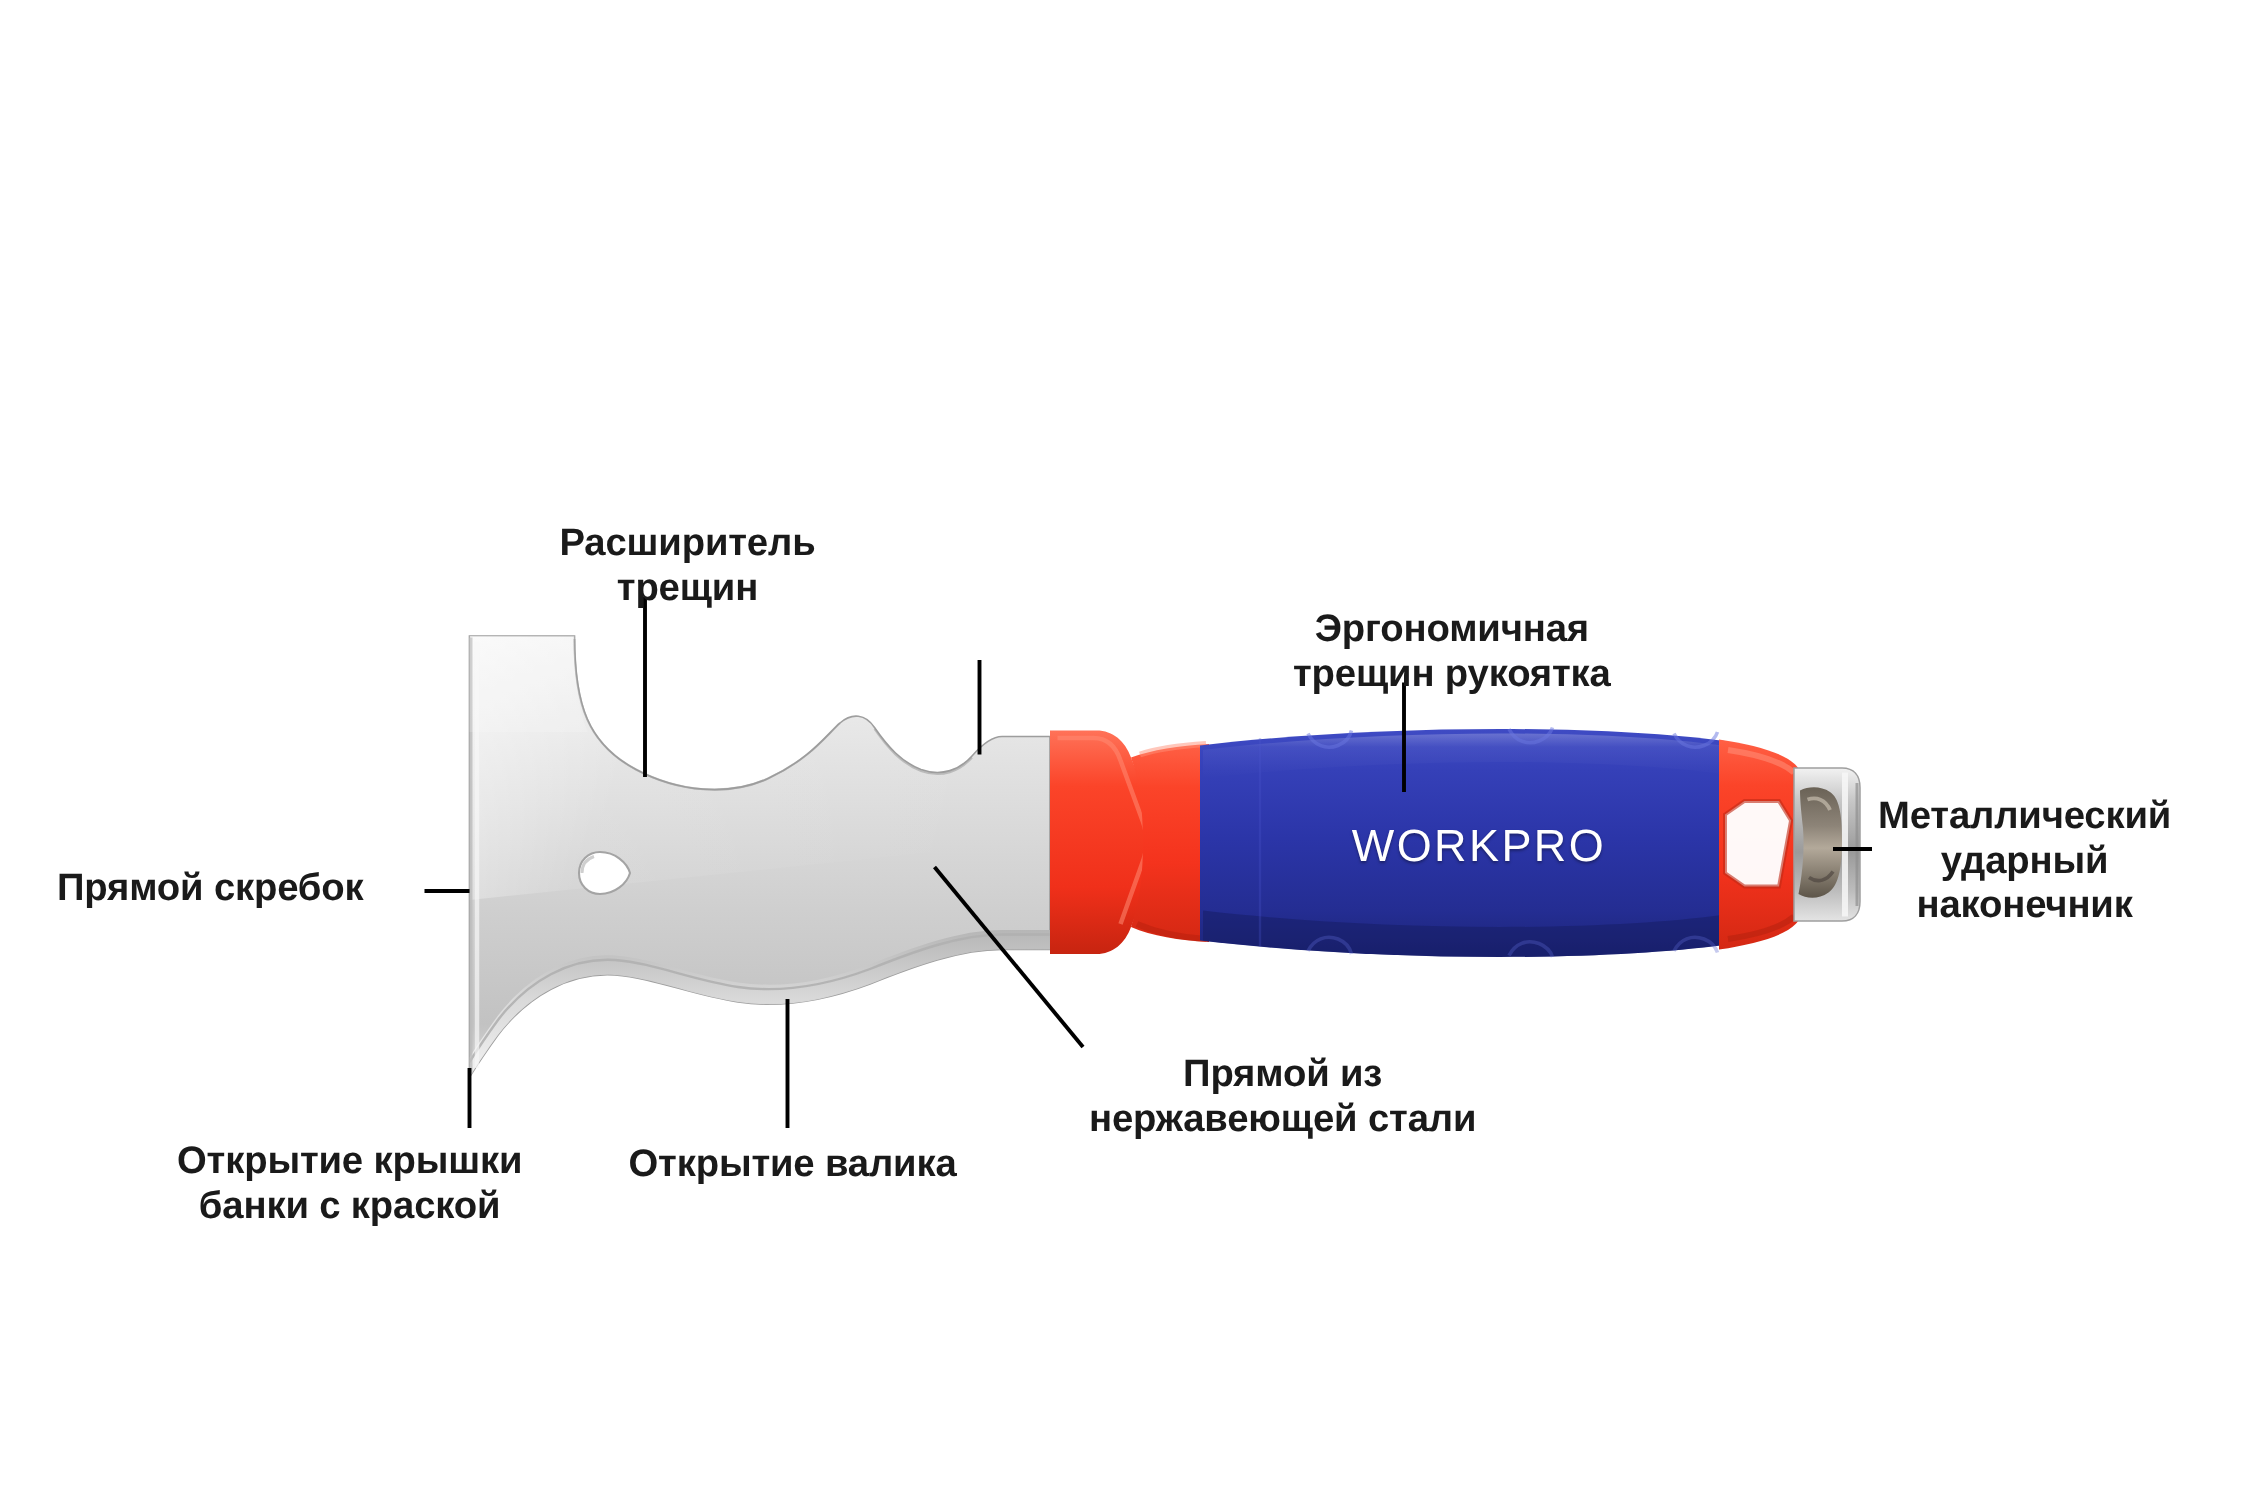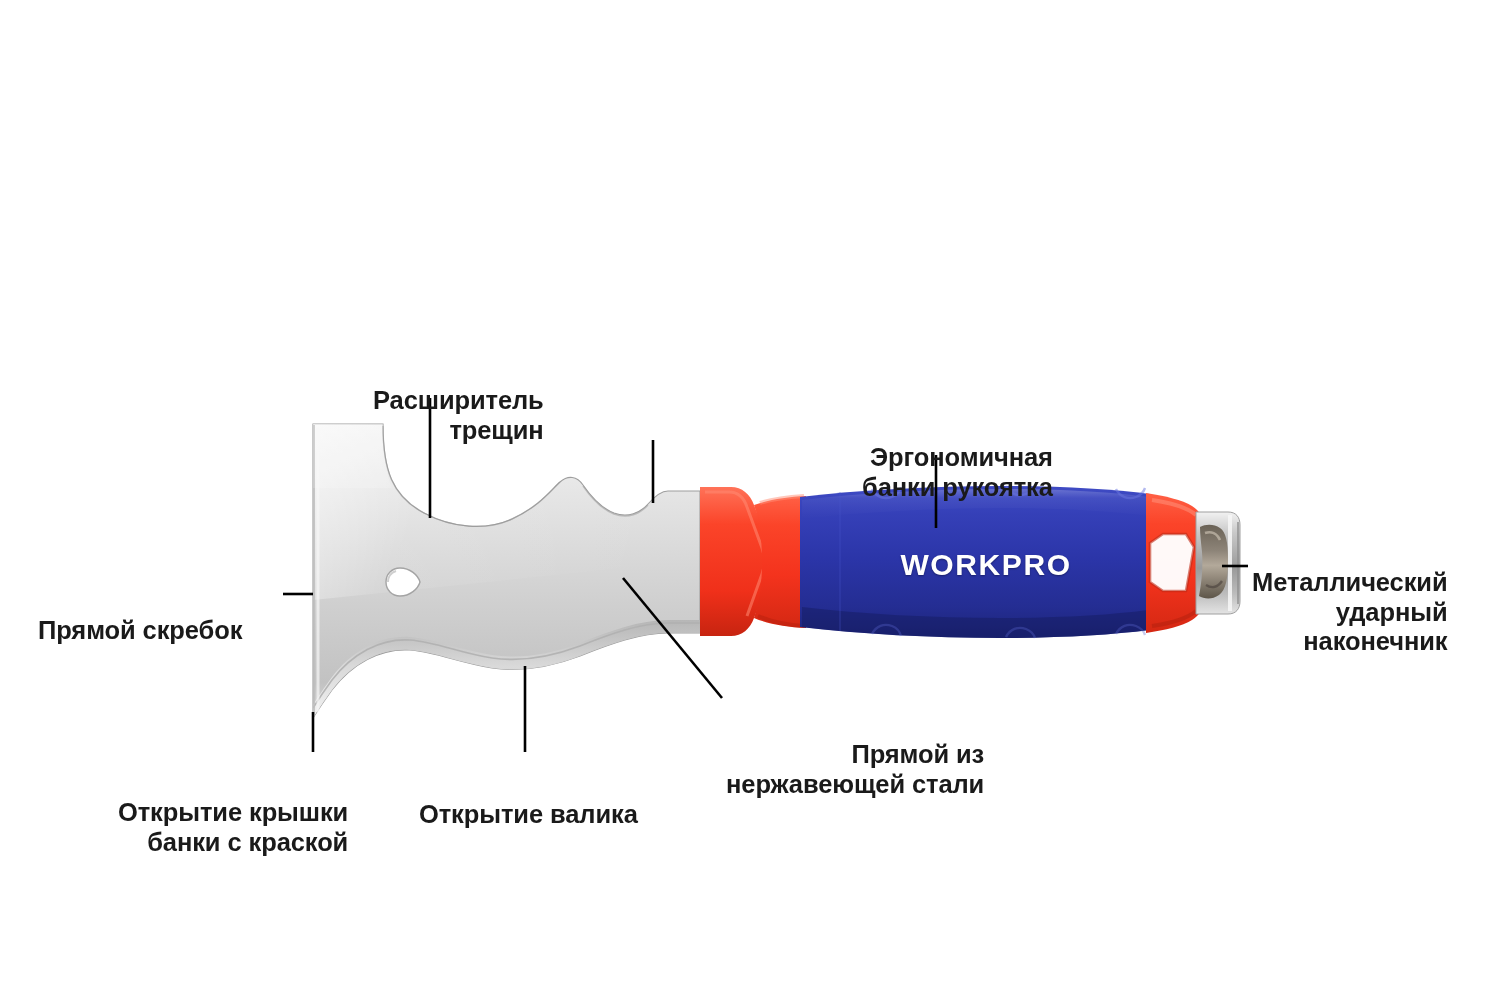--- a/index.html
+++ b/index.html
@@ -29,21 +29,21 @@
   .callout {
     position: absolute;
     color: #1a1a1a;
     font-weight: bold;
     font-size: 25.5px;
     line-height: 1.16;
     letter-spacing: -0.1px;
     white-space: pre-line;
     font-family: "Liberation Sans", "DejaVu Sans", sans-serif;
   }
-  .callout.left-align  { text-align: right; margin-top: 38px; }
+  .callout.left-align  { text-align: center; }
 
   
   #cl-straight-scraper { left: 38px;   top: 578px; }
   #cl-paint-can        { left: 118px;  top: 760px; }
   #cl-crack-widener    { left: 373px;  top: 348px; }
   #cl-roller-clean     { left: 419px;  top: 762px; }
   #cl-bottle-opener    { left: 604px;  top: 390px; }
   #cl-blade-steel      { left: 726px;  top: 702px; }
   #cl-soft-grip        { left: 862px;  top: 405px; }
   #cl-metal-strike     { left: 1252px; top: 530px; }
@@ -302,38 +302,38 @@
       <line x1="430" y1="398" x2="430" y2="518"></line>
       <line x1="525" y1="666" x2="525" y2="752"></line>
       <line x1="653" y1="440" x2="653" y2="503"></line>
       <line x1="623" y1="578" x2="722" y2="698"></line>
       <line x1="936" y1="455" x2="936" y2="528"></line>
       <line x1="1222" y1="566" x2="1248" y2="566"></line>
     </g>
   </svg>
 
   <div style="position:absolute; left:886px; top:548px; width:200px; text-align:center;
-              color:#ffffff; font-weight:bold; font-size:30px; letter-spacing:1.6px;
+              color:#ffffff; font-weight:normal; font-size:30px; letter-spacing:1.6px;
               font-family:'Liberation Sans','DejaVu Sans',sans-serif;
               text-shadow:0 1px 2px rgba(0,0,0,0.35);">WORKPRO</div>
 
   <div class="callout left-align" id="cl-straight-scraper">Прямой скребок</div>
 
   <div class="callout left-align" id="cl-paint-can">Открытие крышки
 банки с краской</div>
 
   <div class="callout left-align" id="cl-crack-widener">Расширитель
 трещин</div>
 
   <div class="callout left-align" id="cl-roller-clean">Открытие валика</div>
 
 
   <div class="callout left-align" id="cl-blade-steel">Прямой из
 нержавеющей стали</div>
 
   <div class="callout left-align" id="cl-soft-grip">Эргономичная
-банки рукоятка</div>
+трещин рукоятка</div>
 
   <div class="callout left-align" id="cl-metal-strike">Металлический
 ударный
 наконечник</div>
 
 </div>
 
 </body></html>

